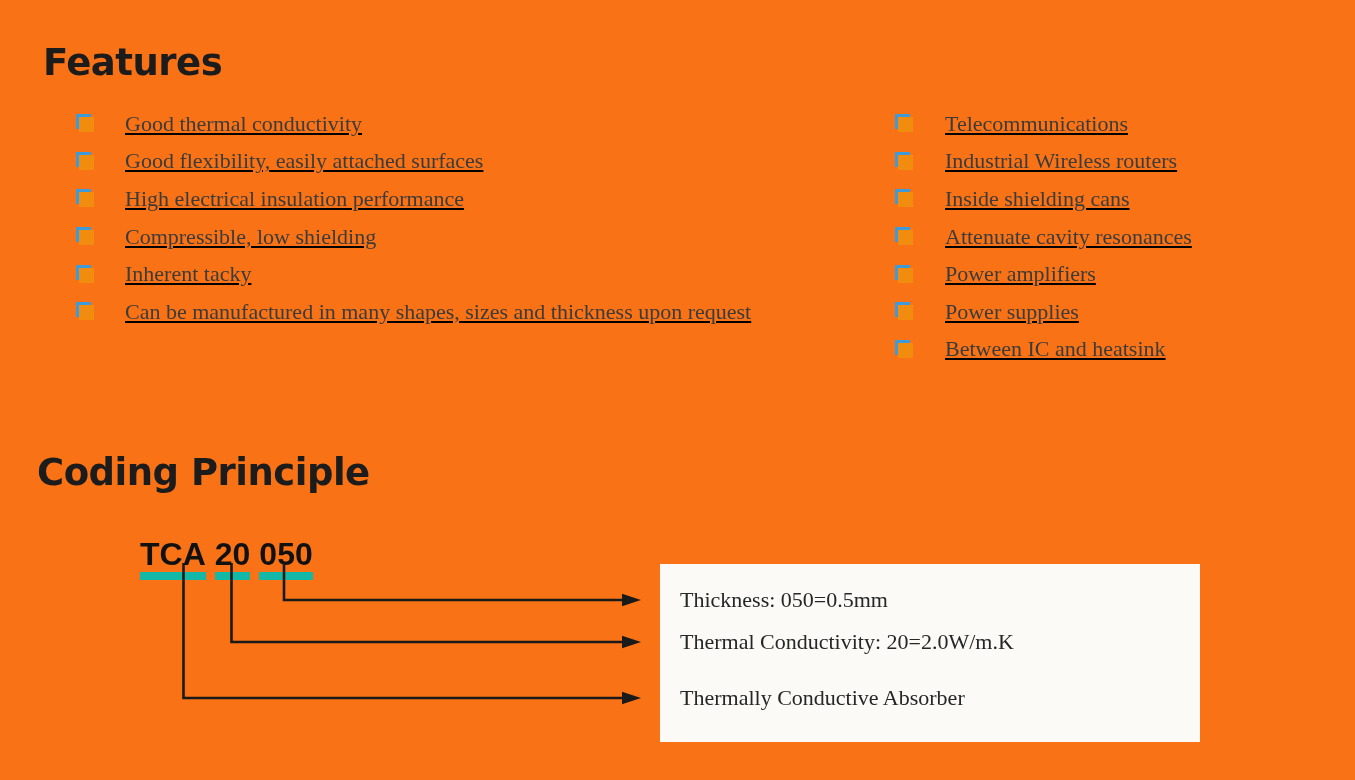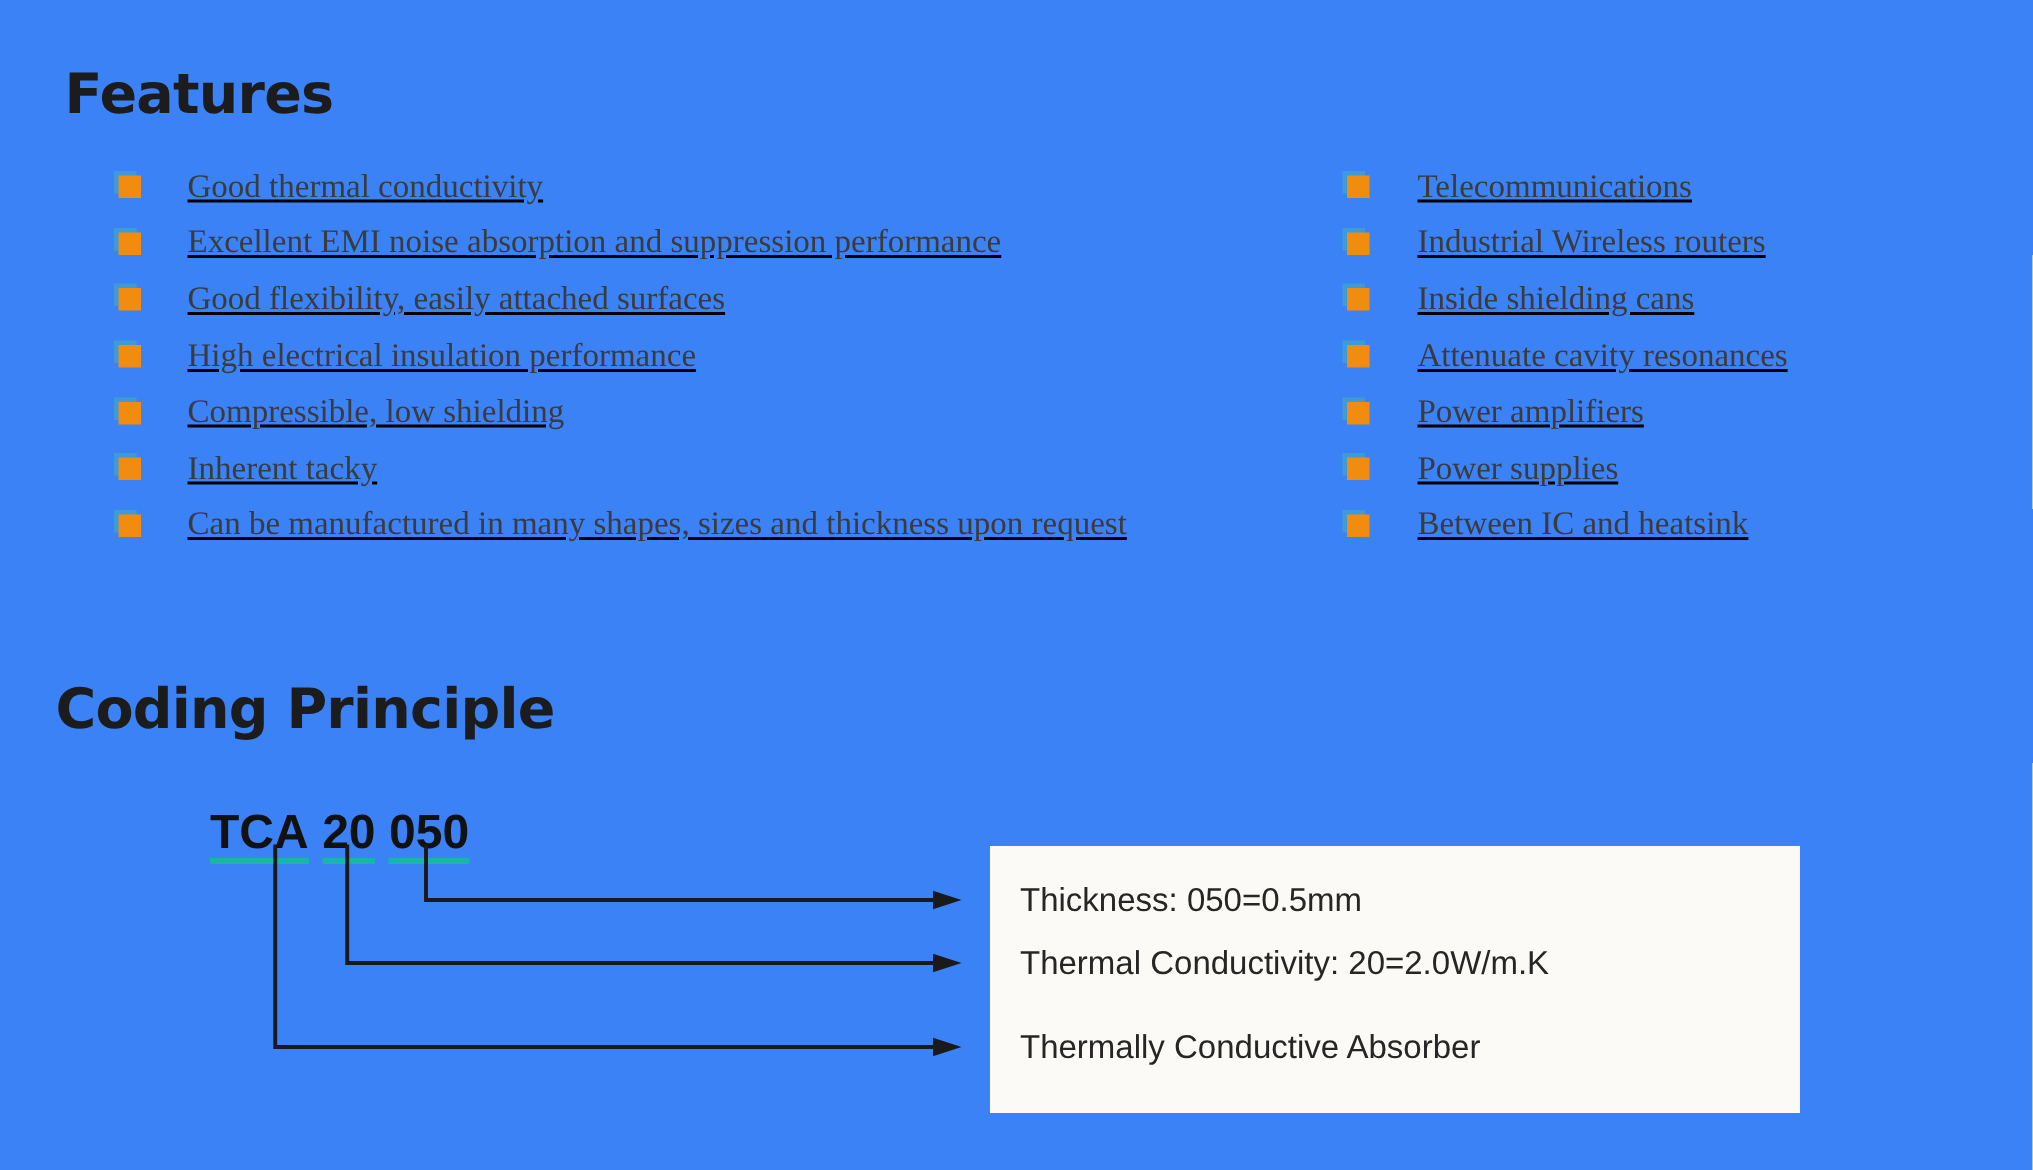--- a/index.html
+++ b/index.html
@@ -4,21 +4,21 @@
 <style>
   html, body {
     margin: 0;
     padding: 0;
     background: #ffffff;
   }
   #page {
     position: relative;
     width: 1355px;
     height: 780px;
-    background: #3b82f6;
+    background: #f97316;
     overflow: hidden;
     font-family: "Liberation Sans", sans-serif;
   }
   .heading {
     position: absolute;
     font-family: "DejaVu Sans", sans-serif;
     font-weight: bold;
     font-size: 37px;
     line-height: 40px;
     letter-spacing: -0.5px;
@@ -79,40 +79,40 @@
     top: 526px;
     font-family: "Liberation Sans", sans-serif;
     font-weight: bold;
     font-size: 32px;
     line-height: 32px;
     color: #111111;
     white-space: nowrap;
   }
   .code-part {
     display: inline-block;
-    border-bottom: 4px solid #14b8a6;
+    border-bottom: 8px solid #14b8a6;
     padding-bottom: 2px;
     margin-right: 9px;
   }
   .code-part:last-child { margin-right: 0; margin-top: 12px; }
 
   #label-panel {
     position: absolute;
     left: 660px;
     top: 564px;
     width: 540px;
     height: 178px;
     background: #fbfaf6;
   }
   .code-label {
     position: absolute;
     left: 680px;
     height: 28px;
     line-height: 28px;
-    font-family: Liberation Sans, sans-serif;
+    font-family: Liberation Serif, serif;
     font-size: 22px;
     color: #262626;
     white-space: nowrap;
   }
   #code-label-0 { top: 586px; }
   #code-label-1 { top: 628px; }
   #code-label-2 { top: 684px; }
 
   #diagram-svg {
     position: absolute;
@@ -136,24 +136,20 @@
   <h1 class="heading" id="features-title">Features</h1>
 
 
   <ul class="bullet-list" id="features-list">
     <li>
       <span class="sq-bullet"></span>
       <span class="li-text">Good thermal conductivity</span>
     </li>
     <li>
       <span class="sq-bullet"></span>
-      <span class="li-text">Excellent EMI noise absorption and suppression performance</span>
-    </li>
-    <li>
-      <span class="sq-bullet"></span>
       <span class="li-text">Good flexibility, easily attached surfaces</span>
     </li>
     <li>
       <span class="sq-bullet"></span>
       <span class="li-text">High electrical insulation performance</span>
     </li>
     <li>
       <span class="sq-bullet"></span>
       <span class="li-text">Compressible, low shielding</span>
     </li>

